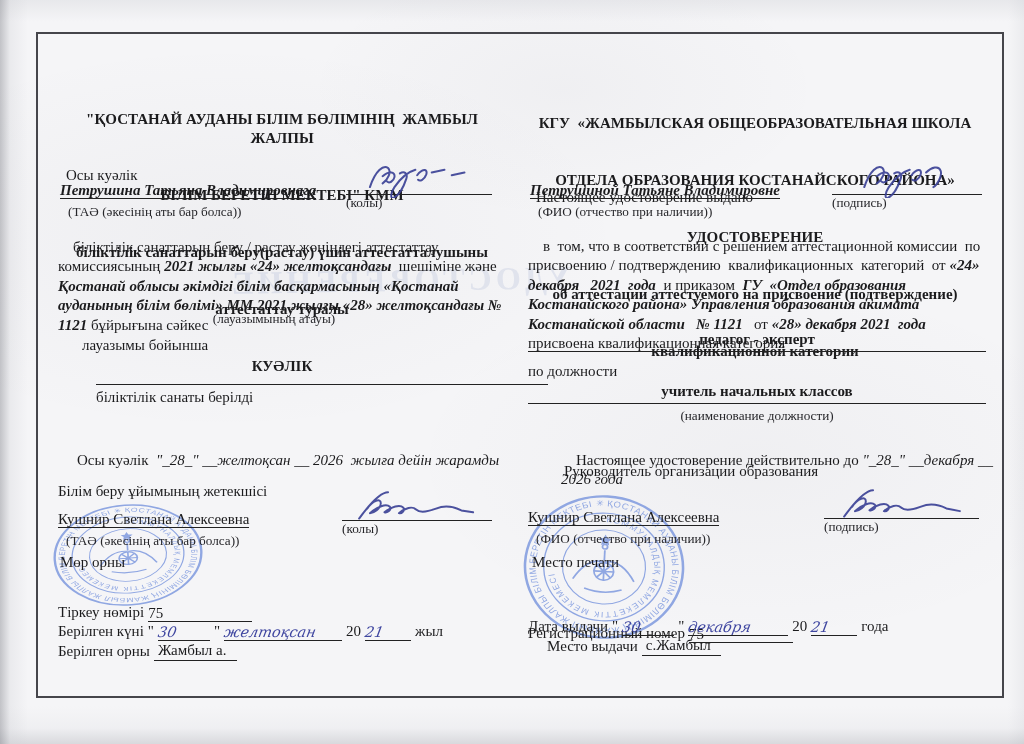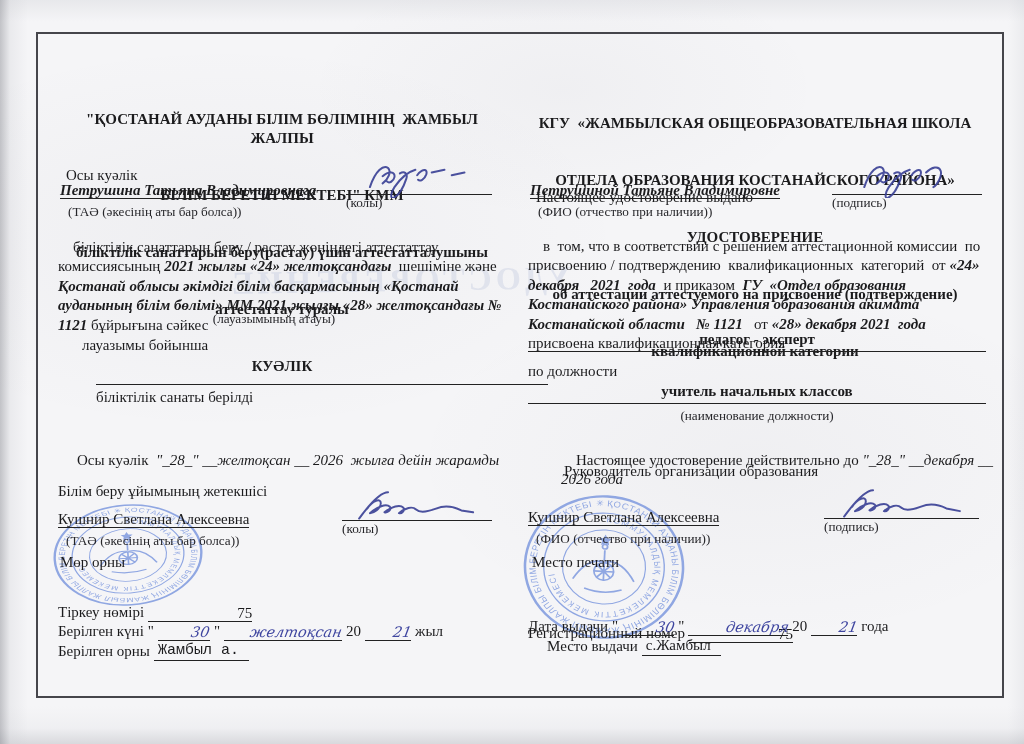--- a/index.html
+++ b/index.html
@@ -13,21 +13,21 @@
       linear-gradient(270deg, rgba(205,206,212,.25) 0, rgba(245,245,247,0) 16px),
       radial-gradient(ellipse 620px 300px at 22% 32%, rgba(60,60,80,.035), transparent 65%),
       radial-gradient(ellipse 540px 280px at 74% 62%, rgba(60,60,80,.03), transparent 65%),
       radial-gradient(ellipse 400px 200px at 55% 12%, rgba(60,60,80,.03), transparent 65%);
   }
   .border-frame{position:absolute;left:36px;top:32px;width:964px;height:662px;border:2px solid #45454b;z-index:1;}
   .blk{position:absolute;z-index:3;font-size:15px;line-height:19px;}
   .c{text-align:center;} .b{font-weight:bold;} .i{font-style:italic;} .pre{white-space:pre-wrap;}
   .cap{font-size:13.2px;color:#26262a;}
   .uline{border-bottom:1.3px solid #222;}
-  .blank{display:inline-block;border-bottom:1.3px solid #222;text-align:right;vertical-align:bottom;height:17px;}
+  .blank{display:inline-block;border-bottom:1.3px solid #222;text-align:left;vertical-align:bottom;height:17px;}
   .w48{width:52px;} .w110{width:118px;} .w96{width:100px;} .w44{width:46px;} .w100{width:104px;}
   .ink{display:inline-block;color:#3f46a0;font-style:italic;transform:skewX(-10deg);font-family:"DejaVu Serif",serif;font-size:14.5px;}
   .sig{position:absolute;z-index:3;}
   .sigline{border-bottom:1.4px solid #222;}
   .sig svg{display:block;margin:0 auto -4px auto;}
   .sigpath{stroke:#3c4296;stroke-width:2.2;fill:none;stroke-linecap:round;stroke-linejoin:round;opacity:.92;}
   .stamp{position:absolute;z-index:2;opacity:.85;}
   .watermark{position:absolute;left:228px;top:262px;z-index:0;font-weight:bold;font-size:32px;letter-spacing:4px;
     color:rgba(125,140,195,.16);transform:scaleX(-1) rotate(1deg);white-space:nowrap;}
   .hrow{display:flex;align-items:flex-end;gap:4px;}
@@ -135,21 +135,21 @@
       <span class="blank w48"><span class="ink">30</span></span>
       <span>"</span>
       <span class="blank w110"><span class="ink">желтоқсан</span></span>
     <span>20</span>
     <span class="blank w44"><span class="ink">21</span></span>
     <span>жыл</span>
   </div>
 
   <div class="blk hrow" style="left:58px;top:641px;">
     <span>Берілген орны</span>
-    <span class="uline" style="padding:0 10px 0 4px;font-family:Liberation Mono, monospace;">Жамбыл а.</span>
+    <span class="uline" style="padding:0 10px 0 4px;">Жамбыл а.</span>
   </div>
 
   <div class="blk c b pre" style="left:524px;top:76px;width:462px;">
     <div>КГУ  «ЖАМБЫЛСКАЯ ОБЩЕОБРАЗОВАТЕЛЬНАЯ ШКОЛА</div>
     <div>ОТДЕЛА ОБРАЗОВАНИЯ КОСТАНАЙСКОГО РАЙОНА»</div>
     <div>УДОСТОВЕРЕНИЕ</div>
     <div>об аттестации аттестуемого на присвоение (подтверждение)</div>
     <div>квалификационной категории</div>
   </div>
 

